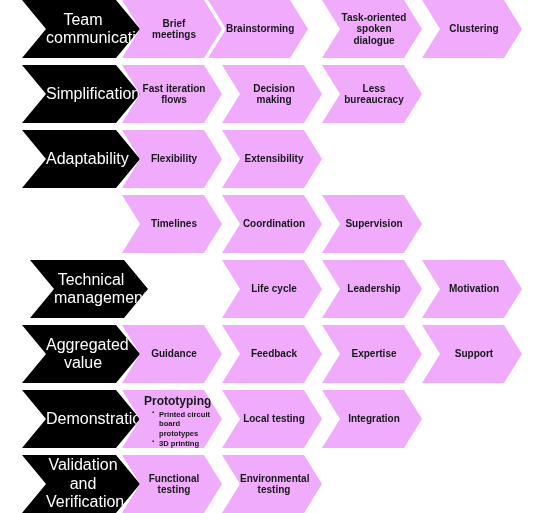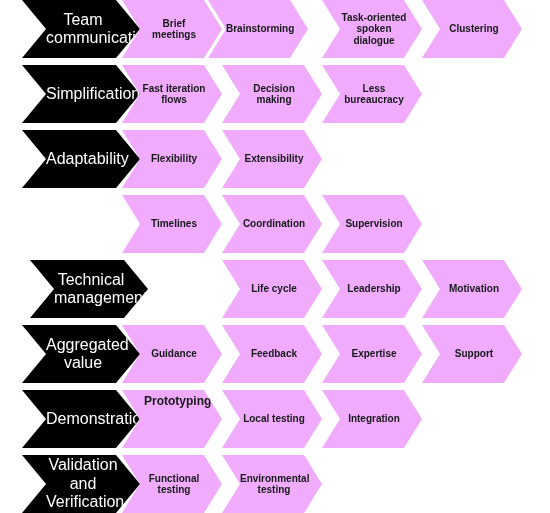--- a/index.html
+++ b/index.html
@@ -188,20 +188,24 @@
         <span class="label">Support</span>
       </div>
     </div>
     <div class="row">
       <div class="chev lead" style="left: 22px; width: 118px;">
         <span class="label">Demonstration</span>
       </div>
       <div class="chev step bulleted" style="left: 122px; width: 100px;">
         <span class="bulletbox">
           <span class="bhead">Prototyping</span>
+          <ul>
+            <li>Printed circuit board prototypes</li>
+            <li>3D printing</li>
+          </ul>
         </span>
       </div>
       <div class="chev step" style="left: 222px; width: 100px;">
         <span class="label">Local testing</span>
       </div>
       <div class="chev step" style="left: 322px; width: 100px; text-align: center;">
         <span class="label">Integration</span>
       </div>
     </div>
     <div class="row">

